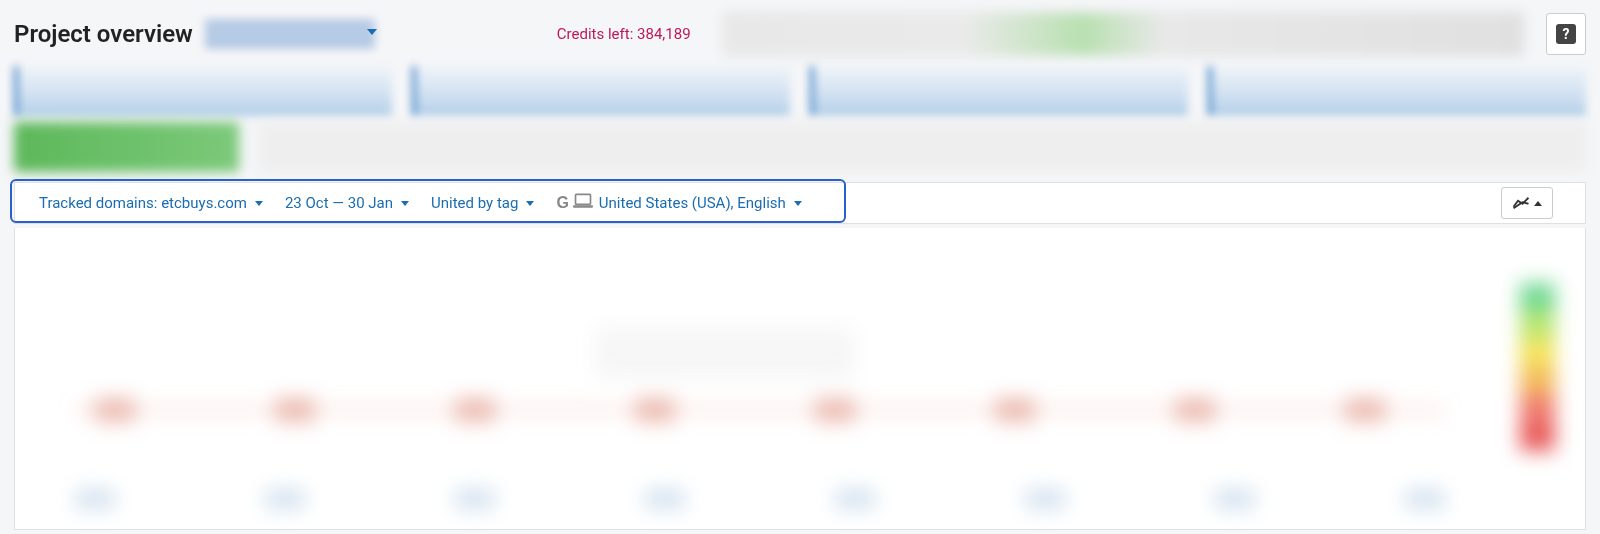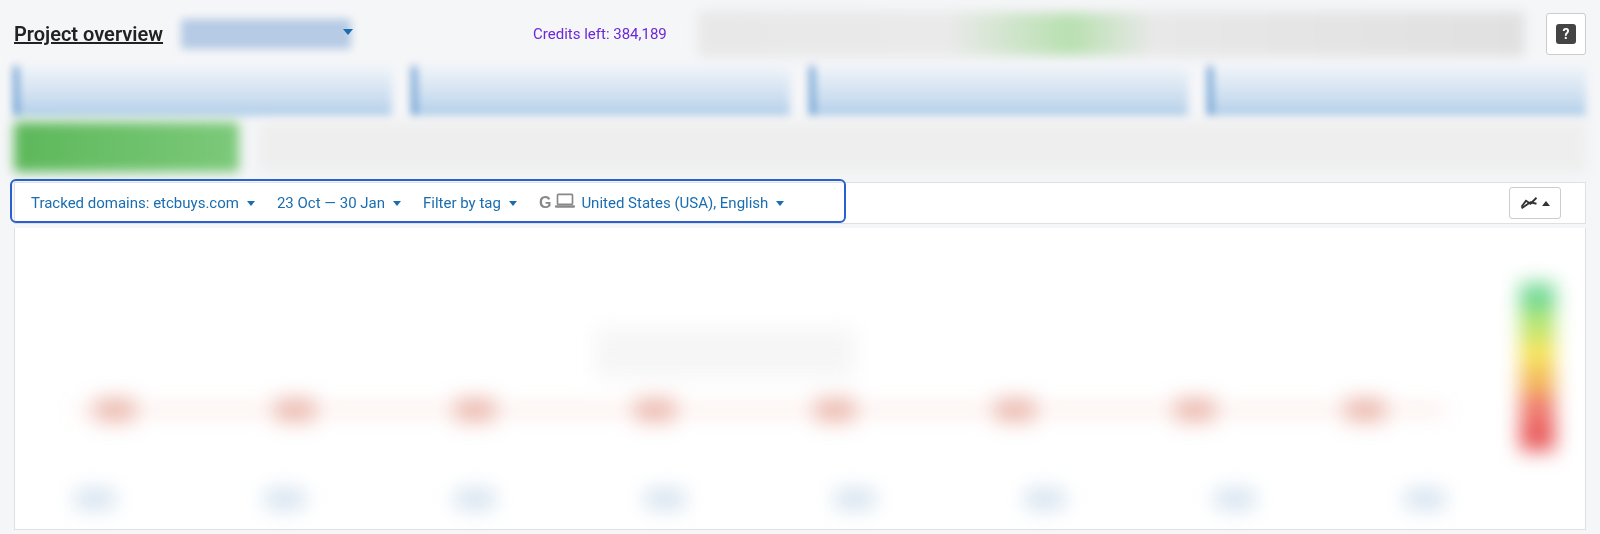--- a/index.html
+++ b/index.html
@@ -15,26 +15,24 @@
       overflow: hidden;
       position: relative;
     }
     .header-row {
       display: flex;
       align-items: center;
       padding: 12px 14px 10px 14px;
       gap: 12px;
     }
     .page-title {
-      font-size: 20px;
+      font-size: 24px;
       font-weight: 600;
       color: #222;
       white-space: nowrap;
-      margin-right: 6px;
-      text-decoration: underline;
     }
     .title-dropdown {
       display: flex;
       align-items: center;
       padding: 4px 8px;
       background: rgba(120, 160, 210, 0.5);
       border-radius: 3px;
       filter: blur(4px);
       width: 170px;
       height: 30px;
@@ -46,21 +44,21 @@
       top: 10px;
       width: 0;
       height: 0;
       border-left: 5px solid transparent;
       border-right: 5px solid transparent;
       border-top: 6px solid #1a6db0;
       filter: none;
     }
     .credits-text {
       font-size: 15px;
-      color: #6d28d9;
+      color: #be185d;
       margin-left: 170px;
       white-space: nowrap;
     }
     .header-blur-bar {
       flex: 1;
       height: 44px;
       margin-left: 20px;
       background: linear-gradient(90deg, #e8e8e8 0%, #eaeaea 30%, #b8e0b0 45%, #e8e8e8 55%, #e0e0e0 100%);
       border: 1px solid #ddd;
       border-radius: 3px;
@@ -131,21 +129,21 @@
       position: relative;
       padding: 0 14px;
       margin-bottom: 4px;
     }
     .filter-bar {
       display: flex;
       align-items: center;
       height: 42px;
       background: #fff;
       border: 1px solid #e0e0e0;
-      padding: 0 16px;
+      padding: 0 24px;
       gap: 22px;
       position: relative;
     }
     .filter-highlight-box {
       position: absolute;
       left: 10px;
       top: -3px;
       height: 44px;
       width: 836px;
       border: 2px solid #2a5fd0;
@@ -312,21 +310,21 @@
     <div class="filter-bar">
       <div class="filter-item">
         <span>Tracked domains: etcbuys.com</span>
         <span class="caret-down"></span>
       </div>
       <div class="filter-item">
         <span>23 Oct — 30 Jan</span>
         <span class="caret-down"></span>
       </div>
       <div class="filter-item">
-        <span>Filter by tag</span>
+        <span>United by tag</span>
         <span class="caret-down"></span>
       </div>
       <div class="filter-item">
         <div class="device-icons">
           <span class="g-icon">G</span>
           <span class="laptop-icon">
             <svg viewBox="0 0 24 18">
               <rect x="3" y="1" width="18" height="12" rx="1" fill="none" stroke="#888" stroke-width="2"></rect>
               <rect x="0" y="14" width="24" height="3" rx="1" fill="#888"></rect>
             </svg>

